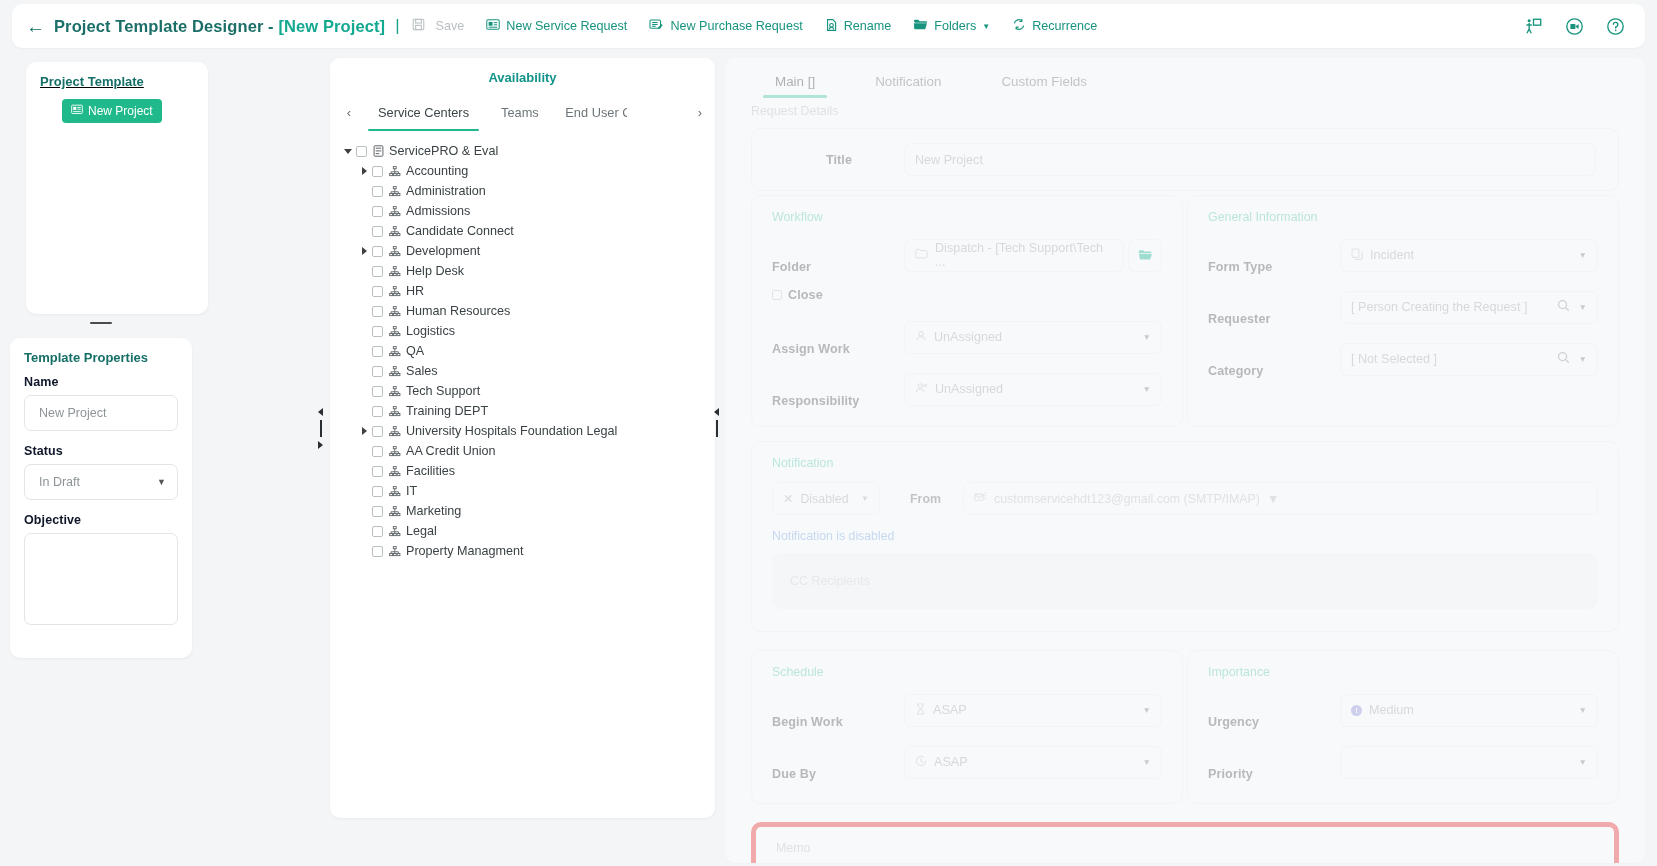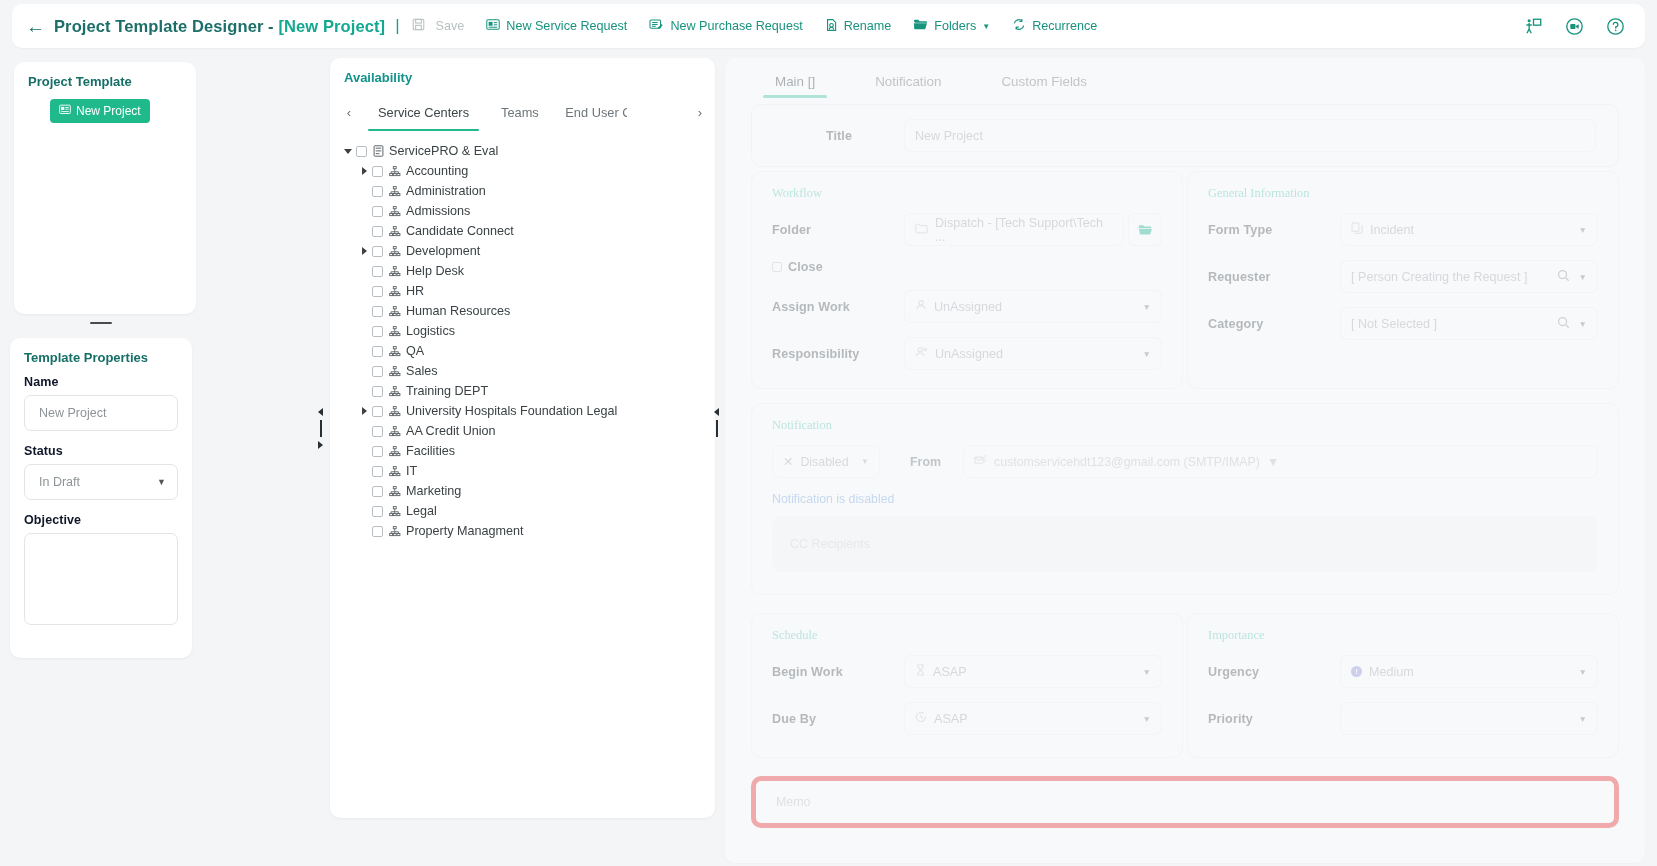--- a/index.html
+++ b/index.html
@@ -39,22 +39,23 @@
   .tool svg { flex: none; }
   .hdr-right { margin-left: auto; display: flex; align-items: center; gap: 22px; padding-right: 6px;}
   .hdr-right .ricon { cursor: pointer; display:flex; }
 
   
   .card {
     background: #fff; border-radius: 10px;
     box-shadow: 0 1px 3px rgba(0,0,0,.05);
   }
   .panel-proj-template {
-    position: absolute; left: 14px; top: 62px; width: 182px; height: 252px;
+    position: absolute; left: 26px; top: 62px; width: 182px; height: 252px;
     padding: 12px 14px;
+    text-decoration: underline;
   }
   .panel-title {
     font-size: 13px; font-weight: 700; color: #156f67; margin-bottom: 10px;
   }
   .new-project-btn {
     display: inline-flex; align-items: center; gap: 5px;
     background: #1fb98b; color: #fff;
     font-size: 12px; font-weight: 400;
     padding: 5px 9px; border-radius: 4px; border: none;
     cursor: pointer; margin-left: 22px;
@@ -85,21 +86,21 @@
   .spacer-12 { height: 13px; }
   .txtarea {
     width: 100%; height: 92px; border: 1px solid #e2e5e8; border-radius: 7px;
     background: #fff; resize: none; outline: none;
     font-family: inherit; font-size: 12.5px; padding: 8px 12px; color:#555;
   }
 
   
   .panel-availability {
     position: absolute; left: 330px; top: 58px; width: 385px; height: 760px;
-    padding: 12px 0 4px 0; overflow: hidden;
+    padding: 12px 0 4px 0; overflow: hidden; text-align: center;
   }
   .avail-title {
     font-size: 13px; font-weight: 700; color: #12938a; padding: 0 14px; margin-bottom: 12px;
   }
   .tabs-row {
     display: flex; align-items: stretch; position: relative; height: 30px;
     padding: 0 6px;
   }
   .tab-nav {
     width: 26px; display: flex; align-items: center; justify-content: center;
@@ -176,23 +177,23 @@
     display: flex; align-items: center; padding: 0 10px;
     font-size: 12.6px; color: #aeb4b7; gap: 7px; background: #fff;
   }
   .ctl .caret { margin-left: auto; font-size: 8.5px; color: #8c9295; }
   .two-col { display: flex; margin: 4px 26px 0; gap: 0; }
   .col-box {
     flex: 1; border: 1px solid #f2f3f3; border-radius: 10px;
     padding: 14px 20px 18px; min-height: 216px;
   }
   .col-box + .col-box { margin-left: 4px; }
-  .grp-title { font-size: 12.4px; color: #6cd1bb; margin-bottom: 12px; font-weight: 400; font-family: Liberation Serif, serif;}
+  .grp-title { font-size: 12.4px; color: #6cd1bb; margin-bottom: 12px; font-weight: 400;}
   .frow { display: flex; align-items: center; margin-bottom: 14px; }
-  .frow .lbl { width: 132px; flex: none; }
+  .frow .lbl { width: 132px; flex: none; margin-top: 24px; }
   .cbrow { display: flex; align-items: center; gap: 6px; margin: 2px 0 16px 0; }
   .cb-sm { width: 10px; height: 10px; border: 1px solid #c9cfd2; border-radius: 2px; background: #fff; }
   .search-ic { margin-left: auto; display: flex; align-items:center; gap: 9px; }
   .folder-btn {
     width: 34px; height: 33px; border: 1px solid #f2f3f4; border-radius: 7px;
     display: flex; align-items: center; justify-content: center; margin-left: 4px;
     background: #fff; cursor: pointer; flex: none;
   }
   .notif-box { margin: 14px 26px 0; border: 1px solid #f2f3f3; border-radius: 10px; padding: 14px 20px 22px; }
   .notif-line { display: flex; align-items: center; gap: 0; }
@@ -555,20 +556,34 @@
           <span class="cb"></span>
           <span class="tree-ico">
             <svg width="12" height="11" viewBox="0 0 14 13" fill="none" stroke="#5a6164" stroke-width="1.05">
               <rect x="5" y="0.7" width="3.4" height="2.6"></rect>
               <rect x="0.7" y="8.8" width="3.4" height="2.6"></rect>
               <rect x="5" y="8.8" width="3.4" height="2.6"></rect>
               <rect x="9.4" y="8.8" width="3.4" height="2.6"></rect>
               <path d="M6.7 3.3 v2.4 M2.4 8.8 v-2 h8.6 v2 M6.7 5.7 v3.1"></path>
             </svg>
           </span>
+          <span>Tech Support</span>
+        </div>
+        <div class="tree-row lvl2">
+          <span class="tw"></span>
+          <span class="cb"></span>
+          <span class="tree-ico">
+            <svg width="12" height="11" viewBox="0 0 14 13" fill="none" stroke="#5a6164" stroke-width="1.05">
+              <rect x="5" y="0.7" width="3.4" height="2.6"></rect>
+              <rect x="0.7" y="8.8" width="3.4" height="2.6"></rect>
+              <rect x="5" y="8.8" width="3.4" height="2.6"></rect>
+              <rect x="9.4" y="8.8" width="3.4" height="2.6"></rect>
+              <path d="M6.7 3.3 v2.4 M2.4 8.8 v-2 h8.6 v2 M6.7 5.7 v3.1"></path>
+            </svg>
+          </span>
           <span>Training DEPT</span>
         </div>
         <div class="tree-row lvl2">
           <span class="tw">
             <span class="caret-right"></span>
           </span>
           <span class="cb"></span>
           <span class="tree-ico">
             <svg width="12" height="11" viewBox="0 0 14 13" fill="none" stroke="#5a6164" stroke-width="1.05">
               <rect x="5" y="0.7" width="3.4" height="2.6"></rect>
@@ -677,20 +692,21 @@
     <div class="sp-bar"></div>
   </div>
 
   <div class="card panel-main">
     <div class="main-tabs">
       <div class="mtab active">Main []</div>
       <div class="mtab">Notification</div>
       <div class="mtab">Custom Fields</div>
     </div>
 
+    <div class="sec-caption">Request Details</div>
 
     <div class="box row-title">
       <div class="lbl lbl-w">Title</div>
       <div class="ctl">
         <span>New Project</span>
       </div>
     </div>
 
     <div class="two-col">
 

